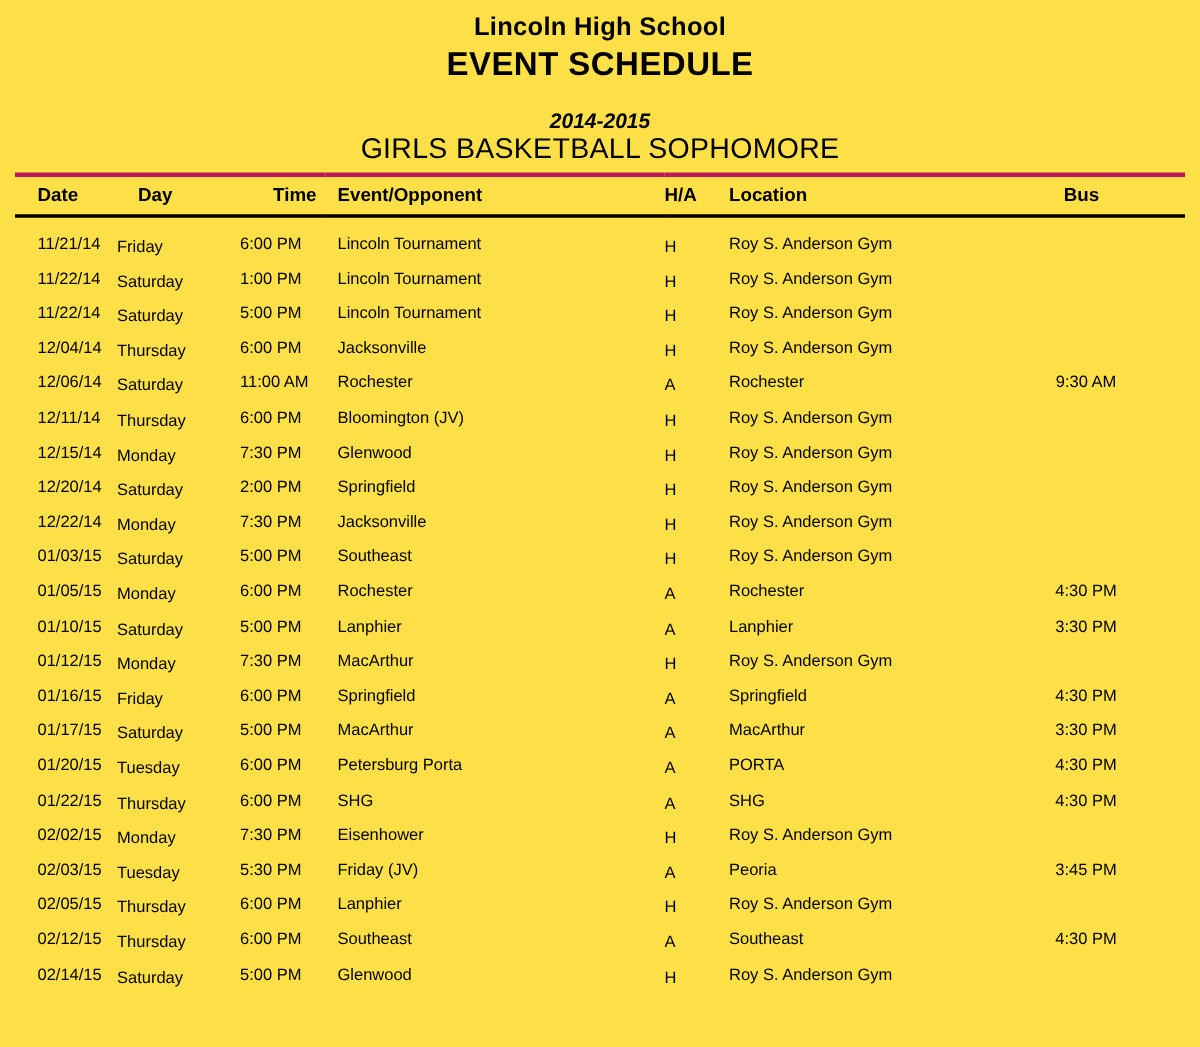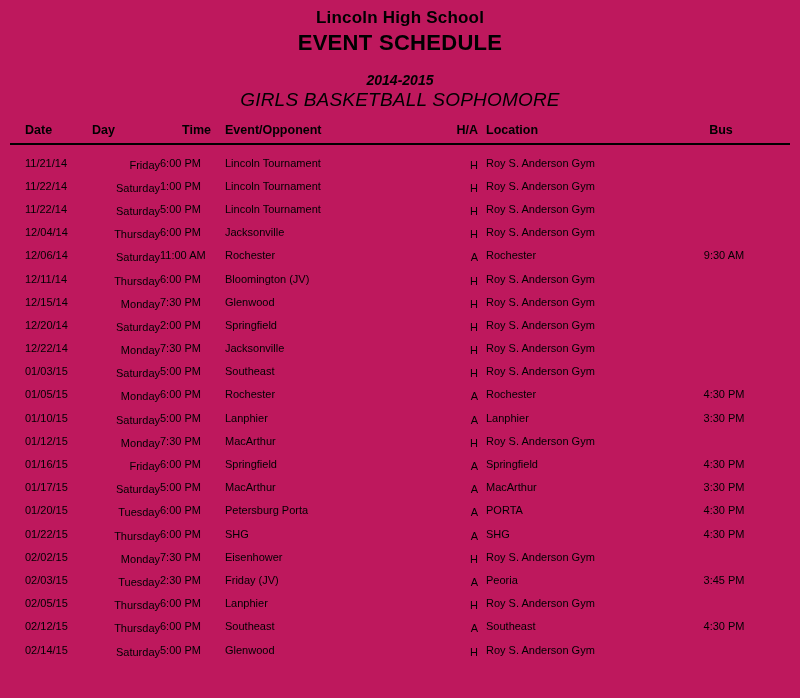--- a/index.html
+++ b/index.html
@@ -5,21 +5,21 @@
   html, body {
     margin: 0;
     padding: 0;
     background: #ffffff;
     font-family: "Liberation Sans", "DejaVu Sans", sans-serif;
     color: #000000;
   }
   .page {
     width: 800px;
     height: 698px;
-    background: #be185d;
+    background: #fde047;
     overflow: hidden;
     box-sizing: border-box;
     padding-top: 6px;
   }
   .titles { text-align: center; }
   .school-name {
     font-size: 17px;
     font-weight: bold;
     margin: 2px 0 2px 0;
     letter-spacing: 0.2px;
@@ -31,21 +31,20 @@
     letter-spacing: 0.3px;
   }
   .season {
     font-size: 14px;
     font-weight: bold;
     font-style: italic;
     margin: 16px 0 0 0;
   }
   .team {
     font-size: 19px;
-    font-style: italic;
     margin: 1px 0 4px 0;
     letter-spacing: 0.2px;
   }
   table.schedule {
     border-collapse: collapse;
     table-layout: fixed;
     width: 780px;
     margin: 0 auto 0 10px;
   }
   table.schedule thead tr {
@@ -67,26 +66,26 @@
     padding: 0;
     vertical-align: middle;
     white-space: nowrap;
     overflow: hidden;
   }
   tbody tr:first-child td { padding-top: 6px; }
 
   
   .col-date     { text-align: left;   padding-left: 15px !important; }
   th.col-date   { padding-left: 15px !important; }
-  .col-day      { text-align: right; }
+  .col-day      { text-align: left; }
   th.col-day    { text-align: left;   padding-left: 14px !important; }
   .col-time     {  padding-right: 6px !important; }
   th.col-time   { text-align: right;  padding-right: 6px !important; }
   .col-event    { text-align: left;   padding-left: 8px !important; }
-  .col-ha       { text-align: right; margin-top: 40px; }
+  .col-ha       { text-align: left; margin-top: 40px; }
   .col-location { text-align: left;   padding-left: 8px !important; }
   .col-bus      { text-align: center;   padding-left: 10px !important; }
   th.col-bus    { padding-left: 4px !important; }
 
   
   td.col-day, td.col-ha { position: relative; top: 2px; }
 </style>
 </head>
 <body>
 
@@ -279,21 +278,21 @@
           <td class="col-day">Monday</td>
           <td class="col-time">7:30 PM</td>
           <td class="col-event">Eisenhower</td>
           <td class="col-ha">H</td>
           <td class="col-location">Roy S. Anderson Gym</td>
           <td class="col-bus"></td>
         </tr>
         <tr>
           <td class="col-date">02/03/15</td>
           <td class="col-day">Tuesday</td>
-          <td class="col-time">2:30 PM</td>
+          <td class="col-time">5:30 PM</td>
           <td class="col-event">Friday (JV)</td>
           <td class="col-ha">A</td>
           <td class="col-location">Peoria</td>
           <td class="col-bus">3:45 PM</td>
         </tr>
         <tr>
           <td class="col-date">02/05/15</td>
           <td class="col-day">Thursday</td>
           <td class="col-time">6:00 PM</td>
           <td class="col-event">Lanphier</td>

